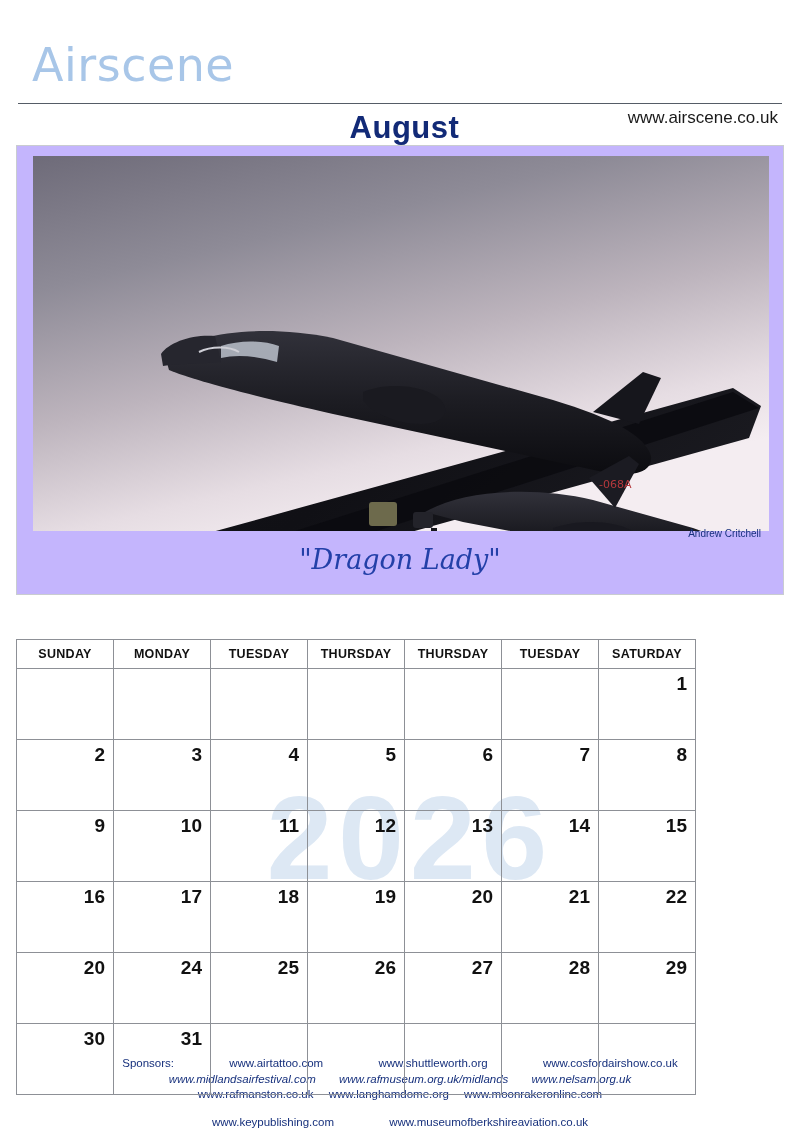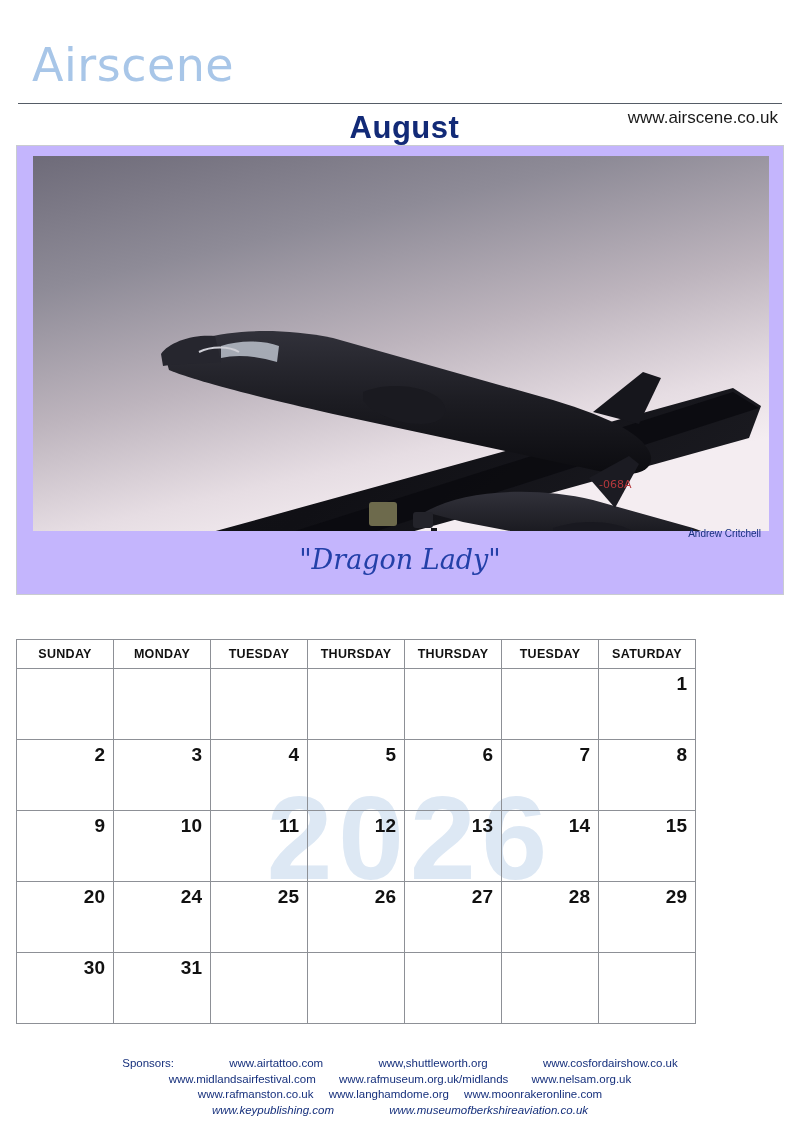--- a/index.html
+++ b/index.html
@@ -160,23 +160,23 @@
     text-align: center;
     color: #16307c;
     font-size: 11.5px;
     line-height: 15.5px;
     font-family: "Liberation Sans", sans-serif;
   }
   .sponsors .row { white-space: nowrap; }
   .sponsors .lbl { color: #16307c; }
   .sponsors span.sp { display: inline-block; }
   .r1 .sp { margin: 0 26px; }
-  .r2 .sp { margin: 0 10px; }
+  .r2 .sp { margin: 0 10px; font-style: italic; }
   .r3 .sp { margin: 0 6px; }
-  .r4 .sp { margin: 0 26px; font-style: italic; }
+  .r4 .sp { margin: 12px 26px; }
 </style>
 </head>
 <body>
 
 <div class="page">
 
   <div class="brand">Airscene</div>
   <div class="header-rule"></div>
   <div class="site-url">www.airscene.co.uk</div>
   <div class="month-title">August</div>
@@ -284,20 +284,29 @@
       <tr>
         <td>9</td>
         <td>10</td>
         <td>11</td>
         <td>12</td>
         <td>13</td>
         <td>14</td>
         <td>15</td>
       </tr>
       <tr>
+        <td>16</td>
+        <td>17</td>
+        <td>18</td>
+        <td>19</td>
+        <td>20</td>
+        <td>21</td>
+        <td>22</td>
+      </tr>
+      <tr>
         <td>20</td>
         <td>24</td>
         <td>25</td>
         <td>26</td>
         <td>27</td>
         <td>28</td>
         <td>29</td>
       </tr>
       <tr>
         <td>30</td>

